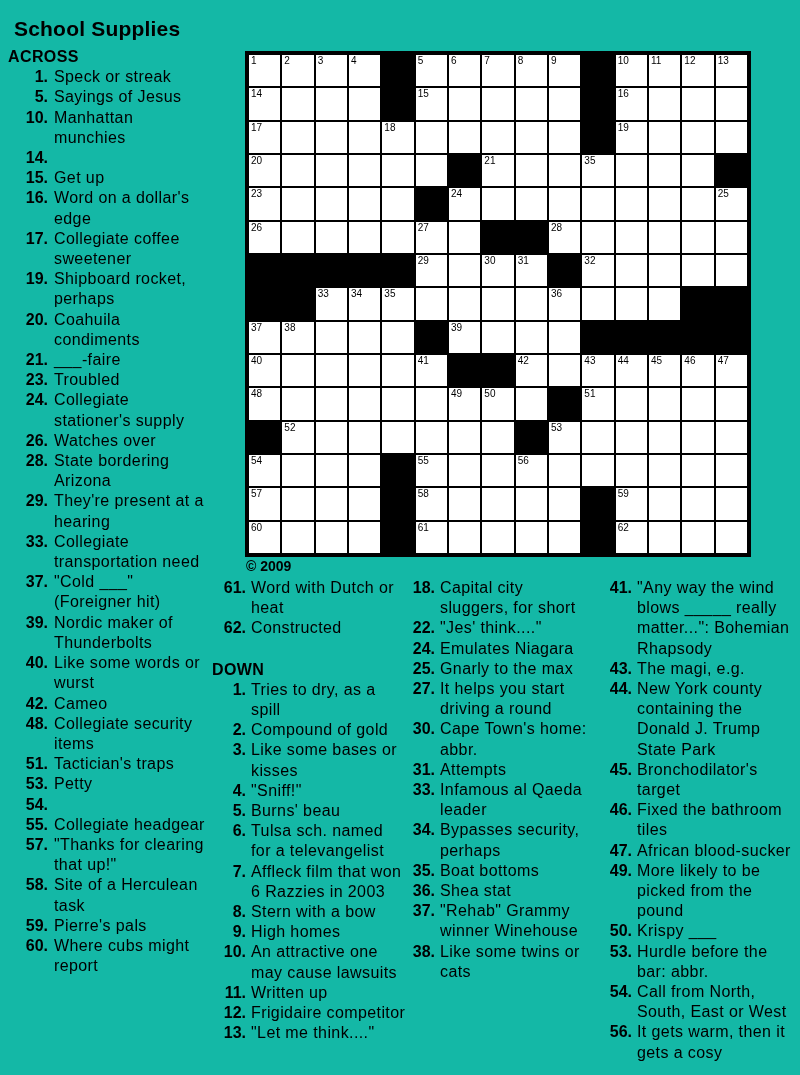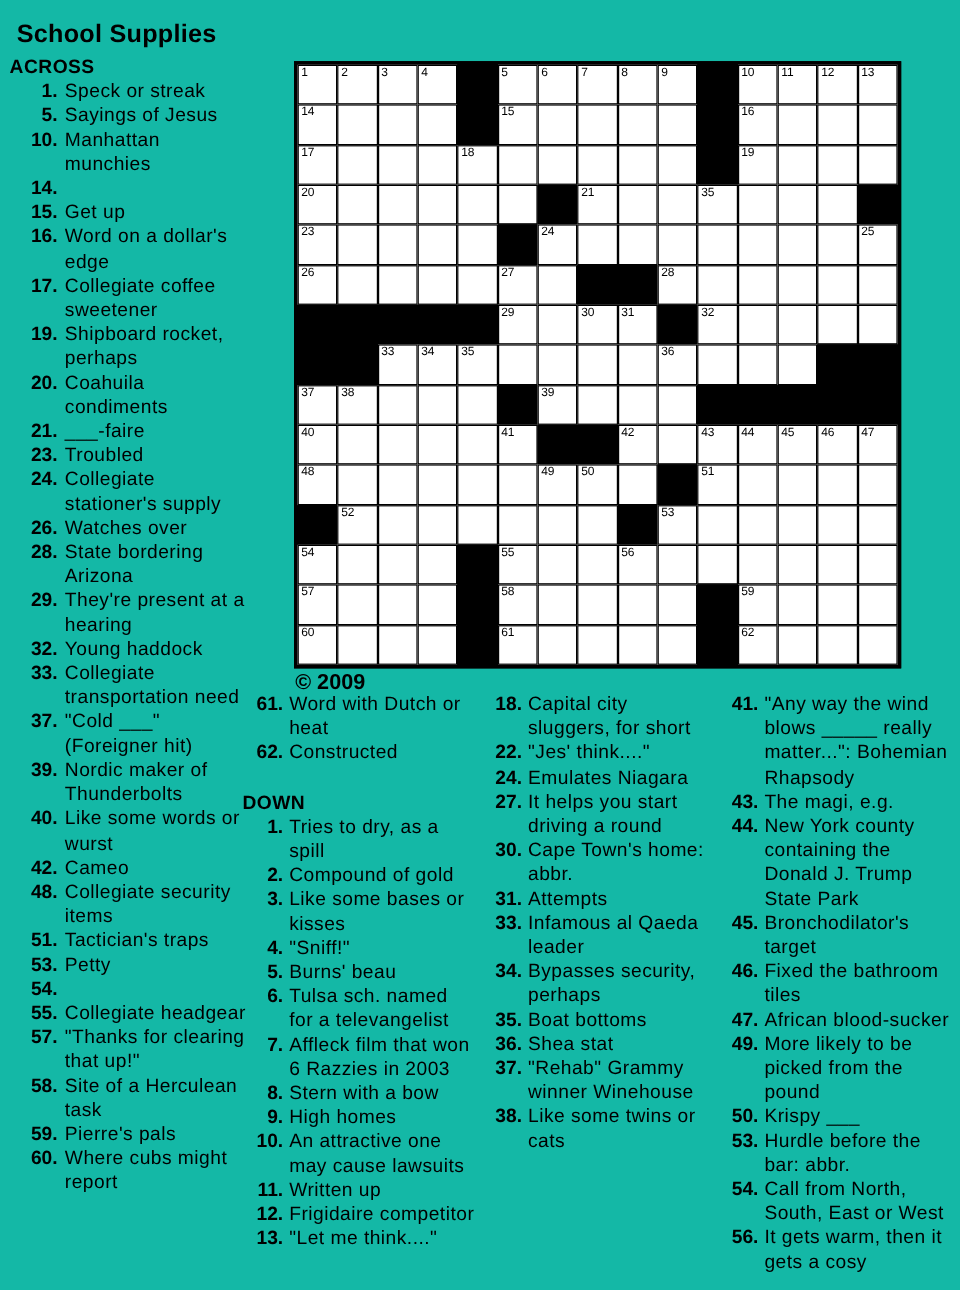--- a/index.html
+++ b/index.html
@@ -6,21 +6,21 @@
   .page {
     position:relative; width:800px; height:1075px; background:#14b8a6; color:#000;
     font-family:"Liberation Sans", sans-serif; overflow:hidden;
   }
   .title {
     position:absolute; left:14px; top:17px; font-size:21px; font-weight:bold;
     letter-spacing:0.2px;
   }
   .clue-col { position:absolute; font-size:16px; line-height:20.2px; letter-spacing:0.4px; }
   .col-across { left:8px;   top:47px;  width:232px; }
-  .col-two    { left:202px; top:578px; width:194px; }
+  .col-two    { left:212px; top:578px; width:194px; }
   .col-three  { left:401px; top:578px; width:198px; }
   .col-four   { left:598px; top:578px; width:202px; }
   .list-header { font-weight:bold; font-size:16px; }
   .down-header { margin-top:21px; }
   .clue { display:flex; align-items:flex-start; }
   .clue-num {
     flex:0 0 40px; text-align:right; font-weight:bold; padding-right:6px;
     box-sizing:content-box; letter-spacing:0;
   }
   .narrow .clue-num { flex-basis:34px; padding-right:5px; }
@@ -29,21 +29,21 @@
     position:absolute; left:245px; top:51px; width:506px; height:506px;
     box-sizing:border-box; border:3px solid #000; background:#000;
     display:grid; grid-template-columns:repeat(15,1fr); grid-template-rows:repeat(15,1fr);
   }
   .cell { position:relative; box-sizing:border-box; border:1px solid #000; background:#fff; }
   .cell.black { background:#000; border-color:#000; }
   .cell-num {
     position:absolute; top:0px; left:2px; font-size:10px; line-height:12px;
     letter-spacing:0; color:#000;
   }
-  .copyright { position:absolute; left:246px; top:558px; font-size:18px; font-weight:bold; }
+  .copyright { position:absolute; left:246px; top:558px; font-size:14px; font-weight:bold; }
 </style>
 </head>
 <body>
 
 <div class="page">
 
   <div class="title">School Supplies</div>
 
   <div class="clue-col col-across">
     <div class="list-header">ACROSS</div>
@@ -109,24 +109,20 @@
           <span class="clue-num">28.</span>
           <span class="clue-text">State bordering
 Arizona</span>
         </div>
         <div class="clue">
           <span class="clue-num">29.</span>
           <span class="clue-text">They're present at a
 hearing</span>
         </div>
         <div class="clue">
-          <span class="clue-num">32.</span>
-          <span class="clue-text">Young haddock</span>
-        </div>
-        <div class="clue">
           <span class="clue-num">33.</span>
           <span class="clue-text">Collegiate
 transportation need</span>
         </div>
         <div class="clue">
           <span class="clue-num">37.</span>
           <span class="clue-text">"Cold ___"
 (Foreigner hit)</span>
         </div>
         <div class="clue">
@@ -620,20 +616,24 @@
           <span class="clue-text">Capital city
 sluggers, for short</span>
         </div>
         <div class="clue">
           <span class="clue-num">22.</span>
           <span class="clue-text">"Jes' think...."</span>
         </div>
         <div class="clue">
           <span class="clue-num">24.</span>
           <span class="clue-text">Emulates Niagara</span>
+        </div>
+        <div class="clue">
+          <span class="clue-num">25.</span>
+          <span class="clue-text">Gnarly to the max</span>
         </div>
         <div class="clue">
           <span class="clue-num">27.</span>
           <span class="clue-text">It helps you start
 driving a round</span>
         </div>
         <div class="clue">
           <span class="clue-num">30.</span>
           <span class="clue-text">Cape Town's home:
 abbr.</span>

